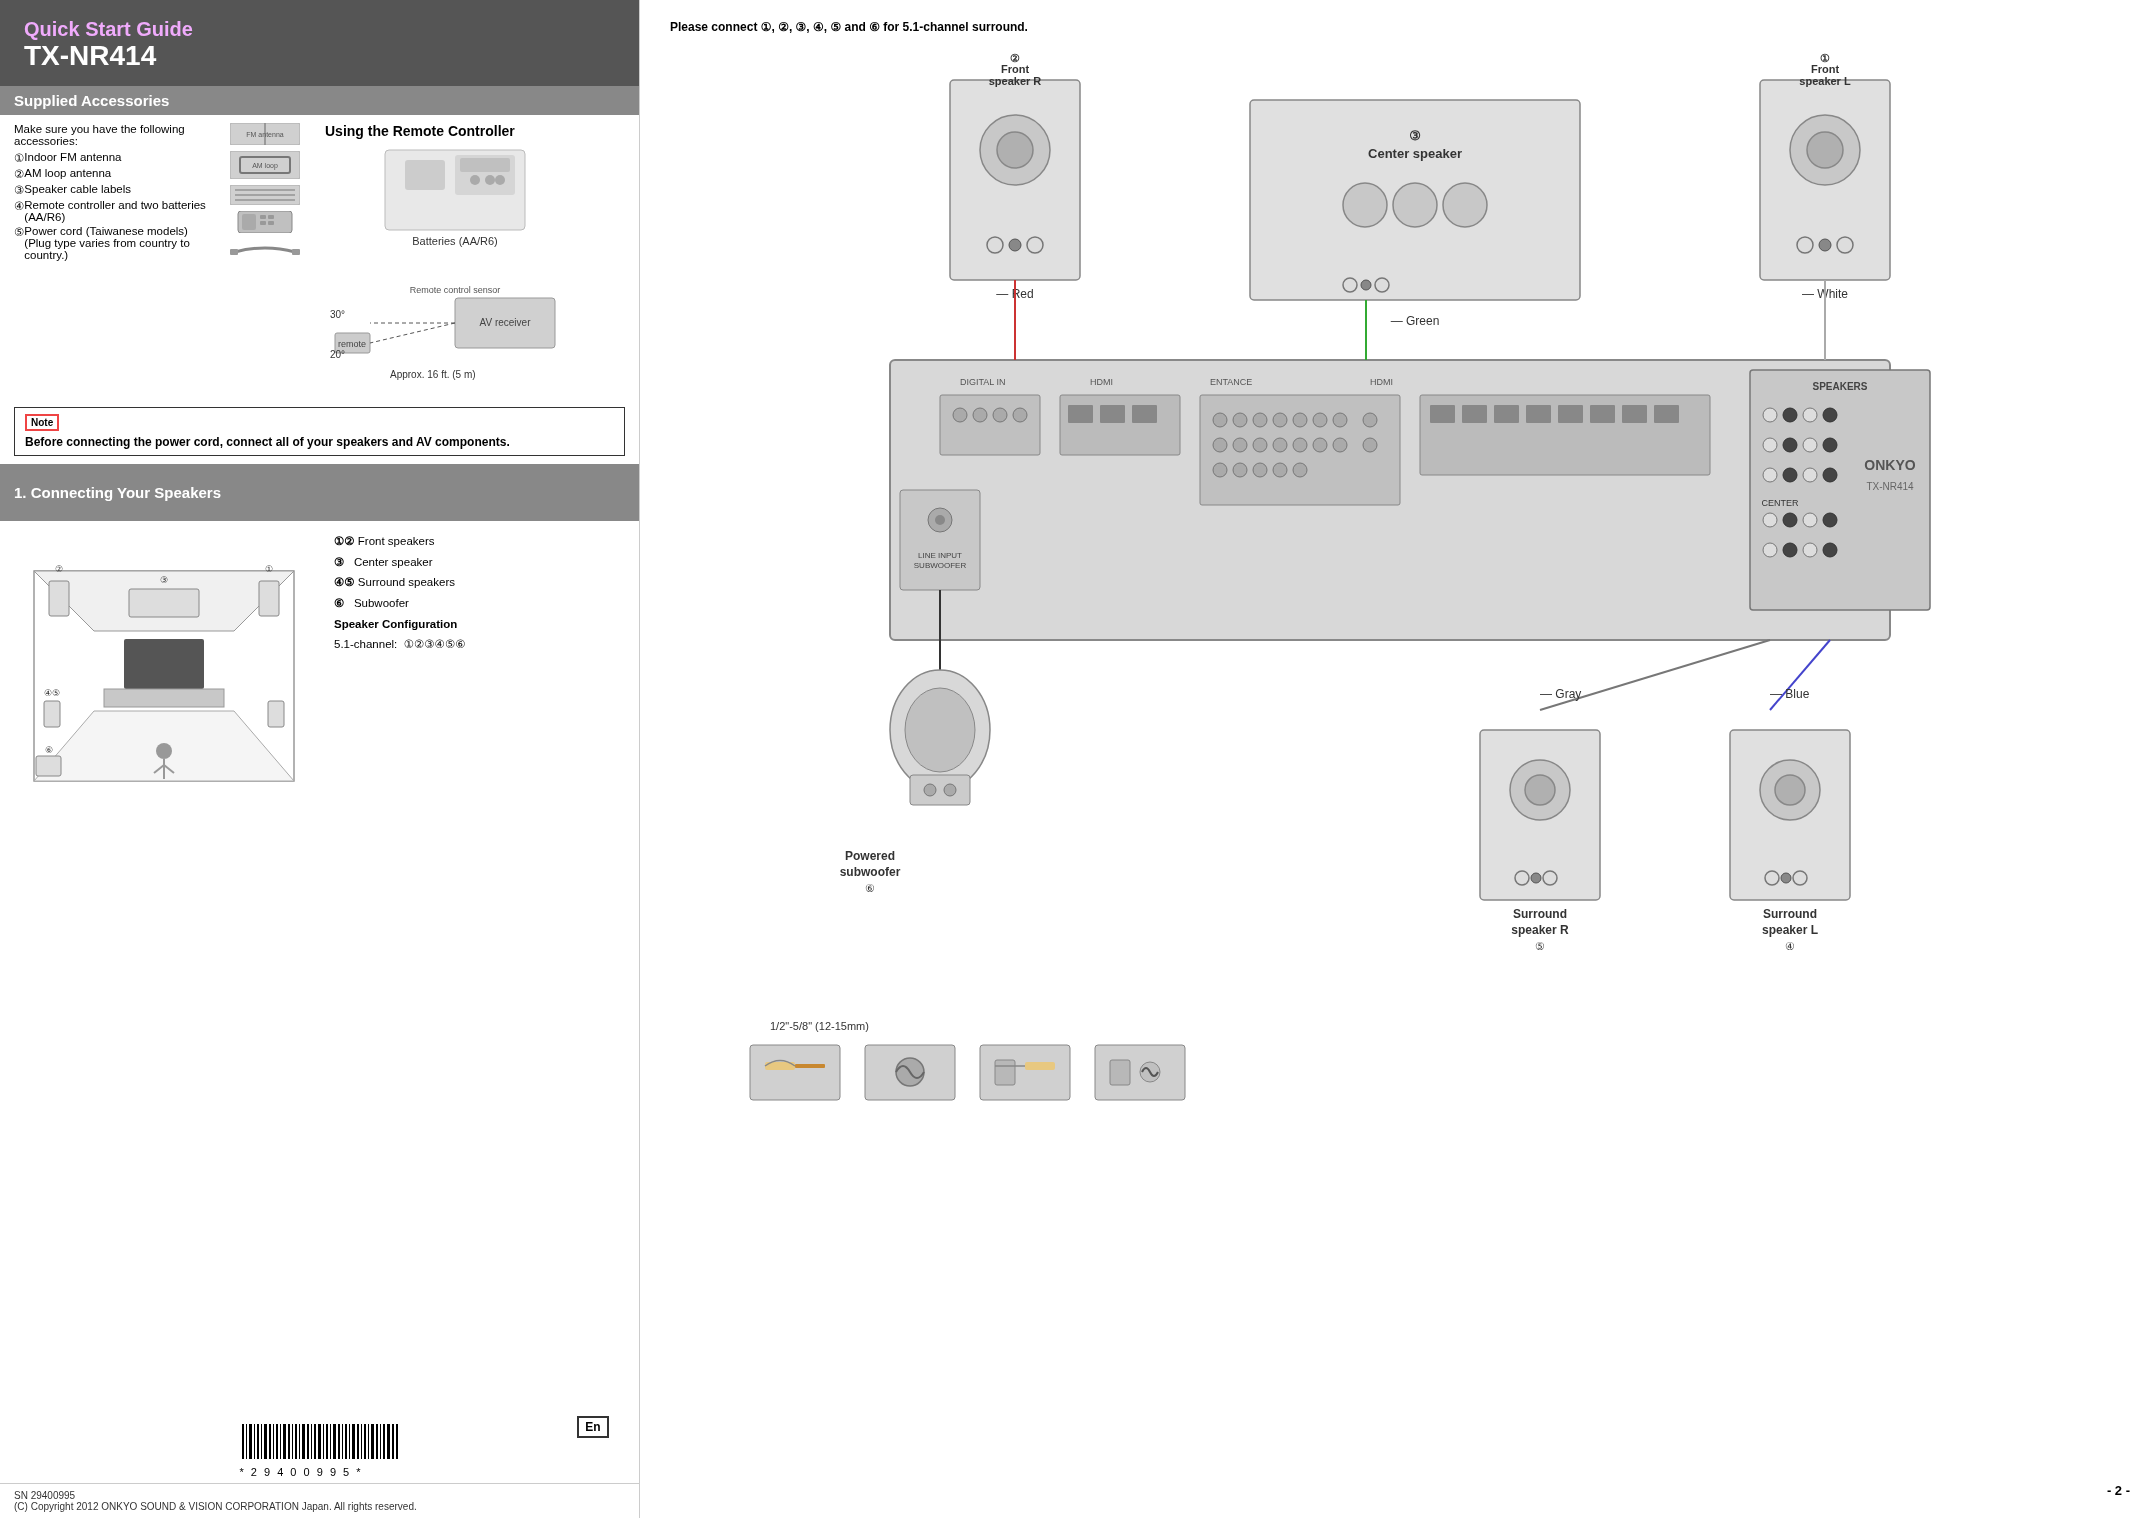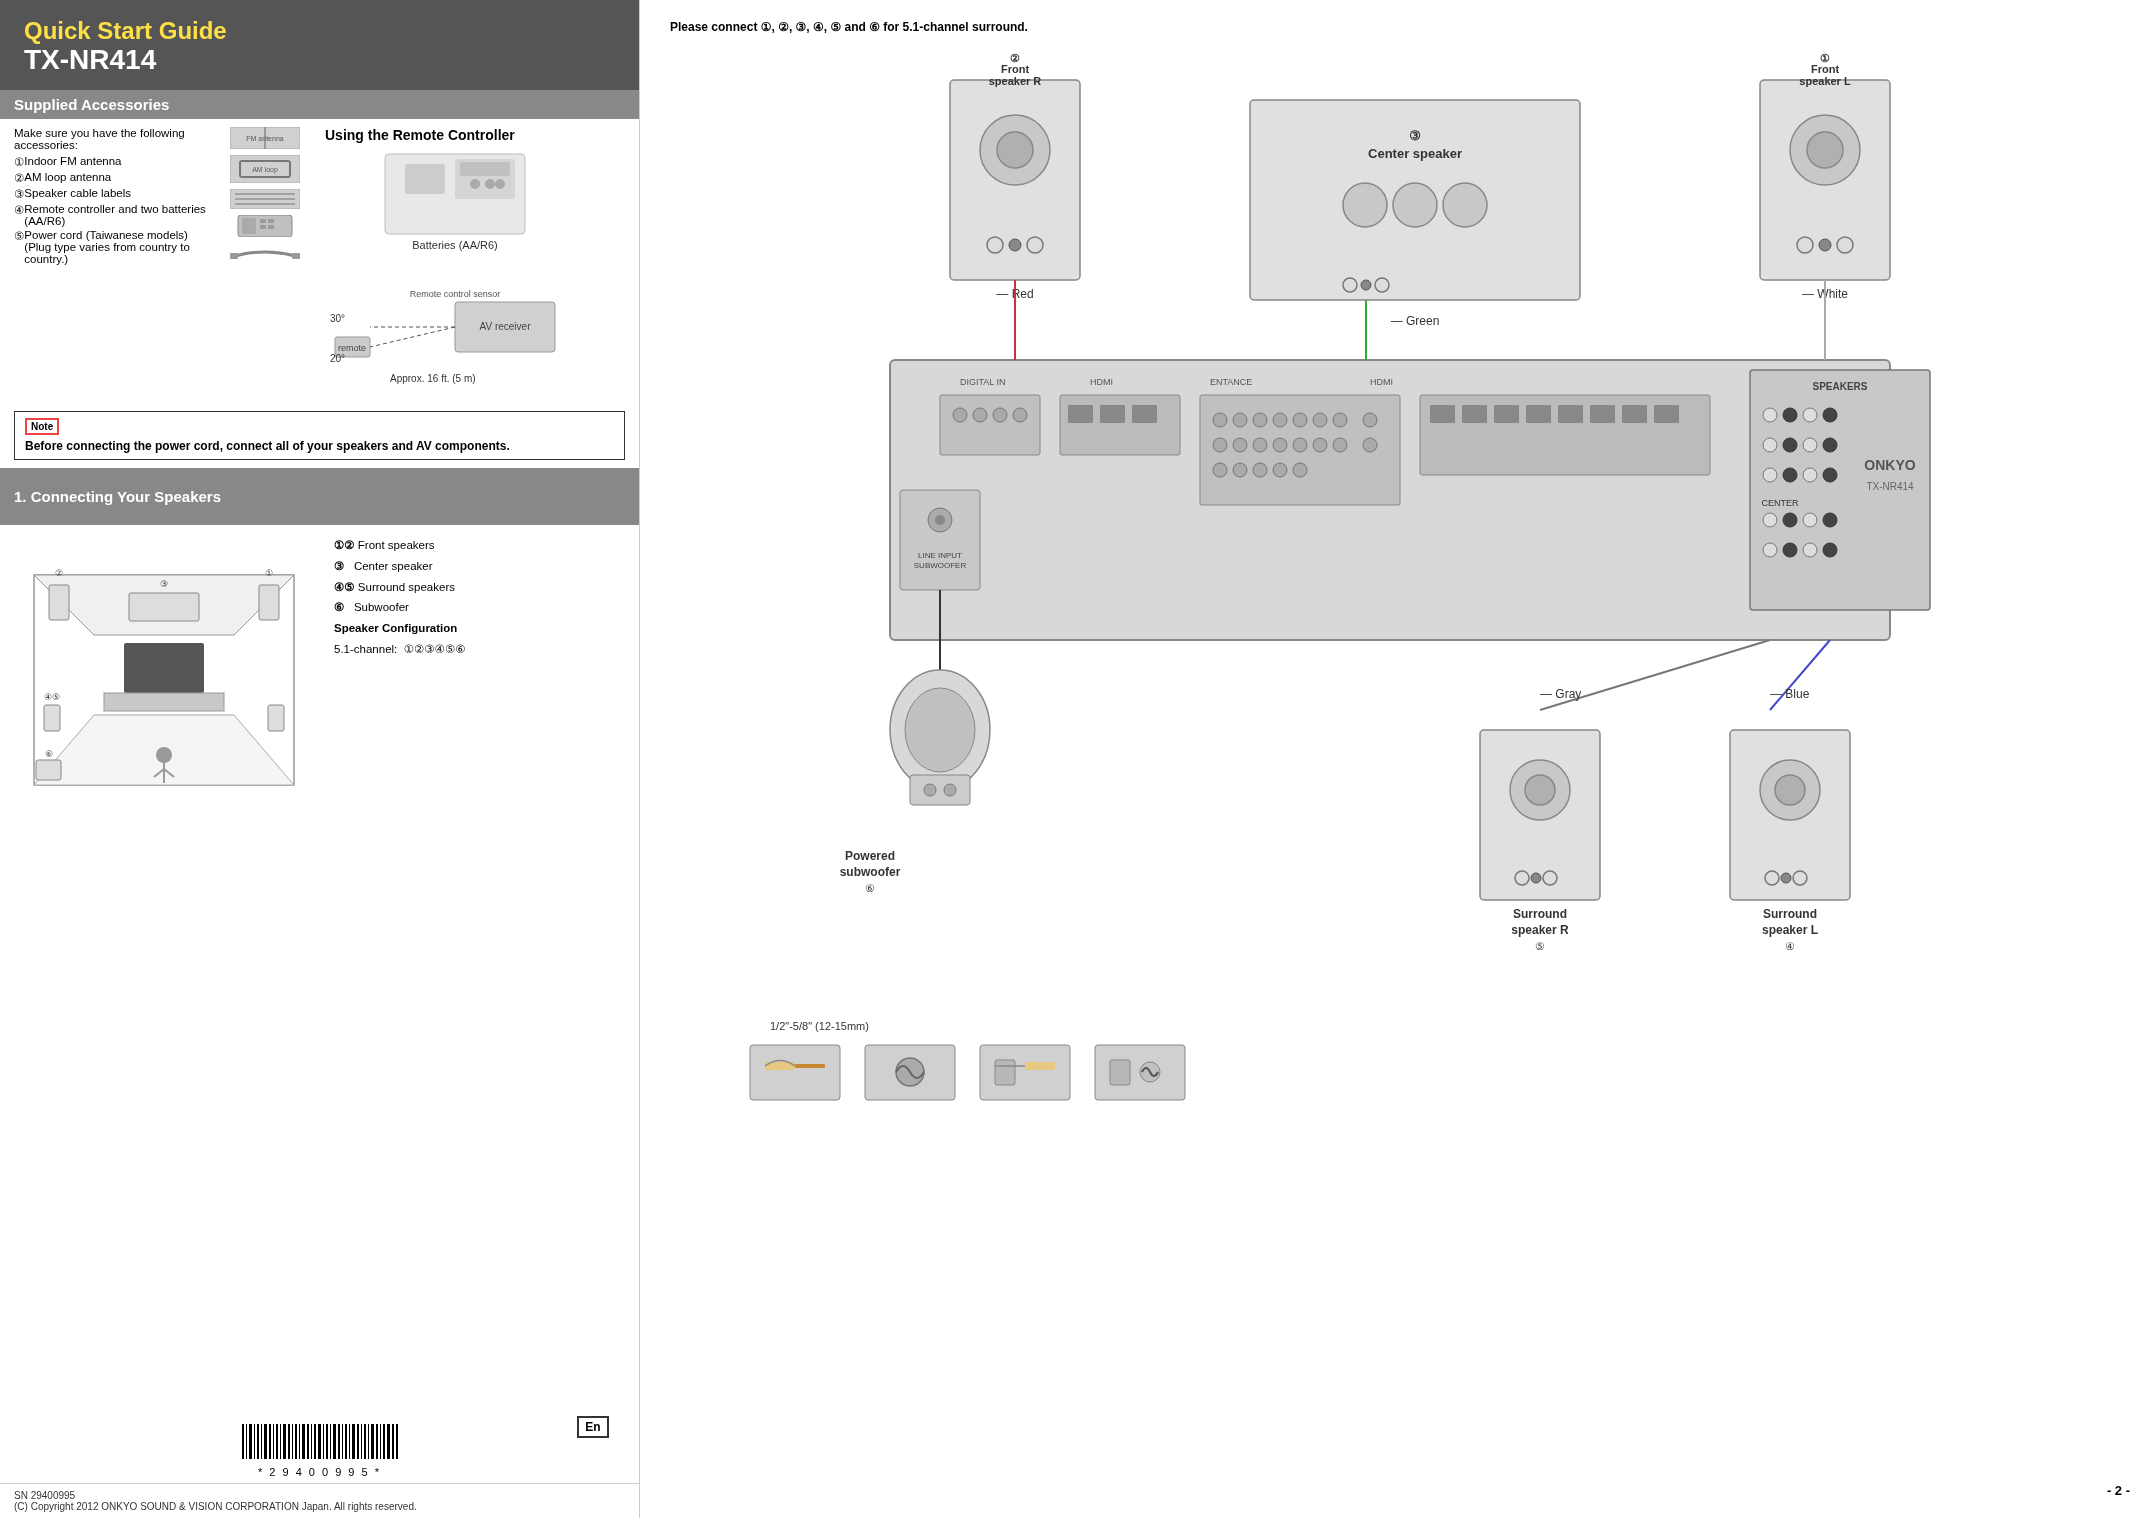--- a/index.html
+++ b/index.html
@@ -23,22 +23,22 @@
       position: relative;
     }
 
     
     .header {
       background: #555;
       padding: 18px 24px 14px 24px;
       margin-bottom: 0;
     }
     .header-title {
-      color: #fde047;
-      font-size: 24px;
+      color: #f0abfc;
+      font-size: 20px;
       font-weight: bold;
       line-height: 1.1;
     }
     .header-subtitle {
       color: #fff;
       font-size: 28px;
       font-weight: bold;
     }
 
     
@@ -143,21 +143,21 @@
     }
 
     
     .barcode-area {
       position: absolute;
       bottom: 40px;
       left: 50%;
       transform: translateX(-50%);
       display: flex;
       flex-direction: column;
-      align-items: center;
+      align-items: flex-start;
     }
     .barcode-svg {
       width: 160px;
       height: 40px;
     }
     .barcode-number {
       font-size: 11px;
       letter-spacing: 2px;
       margin-top: 2px;
     }

